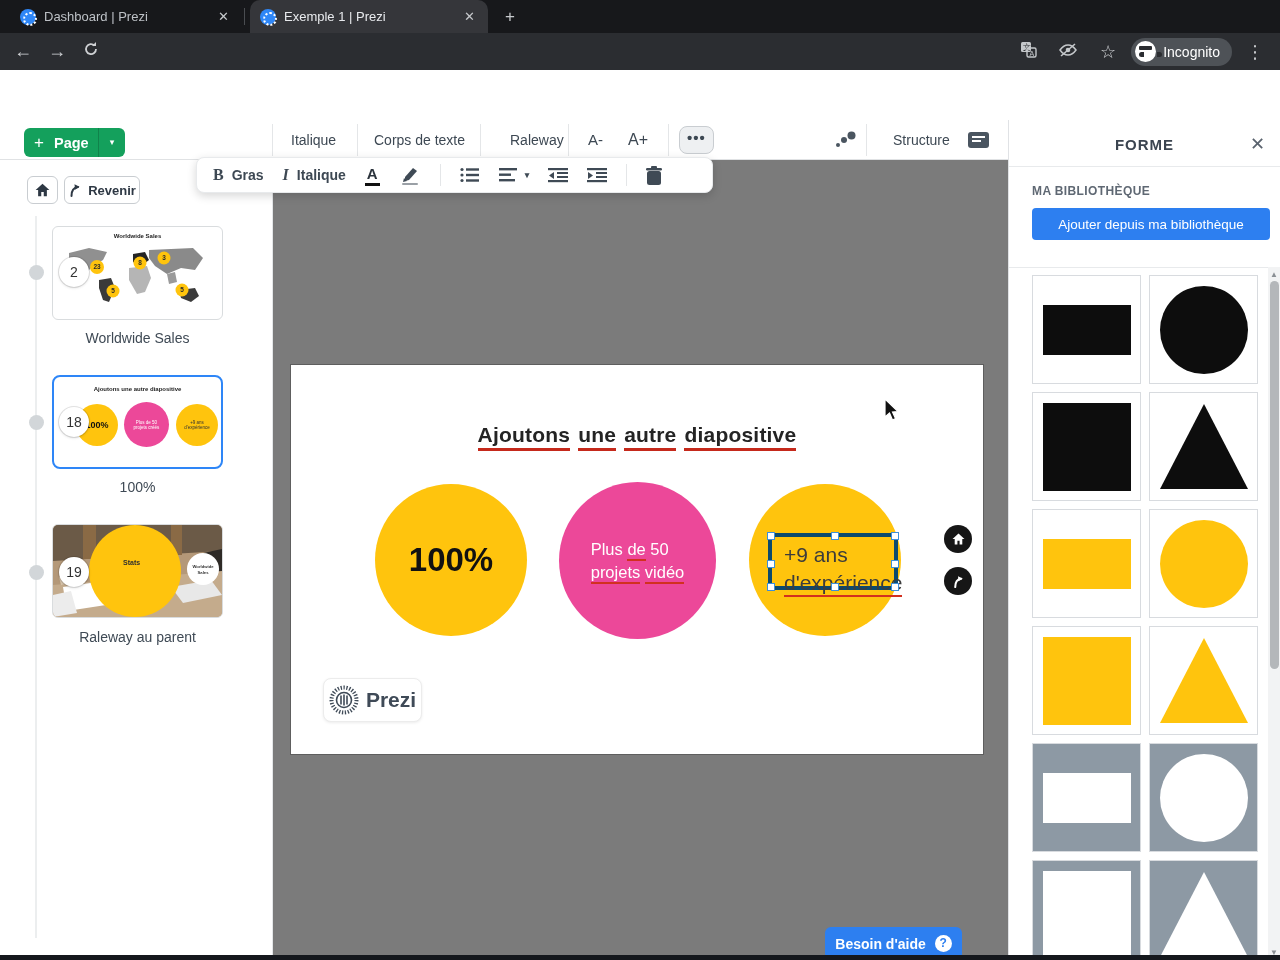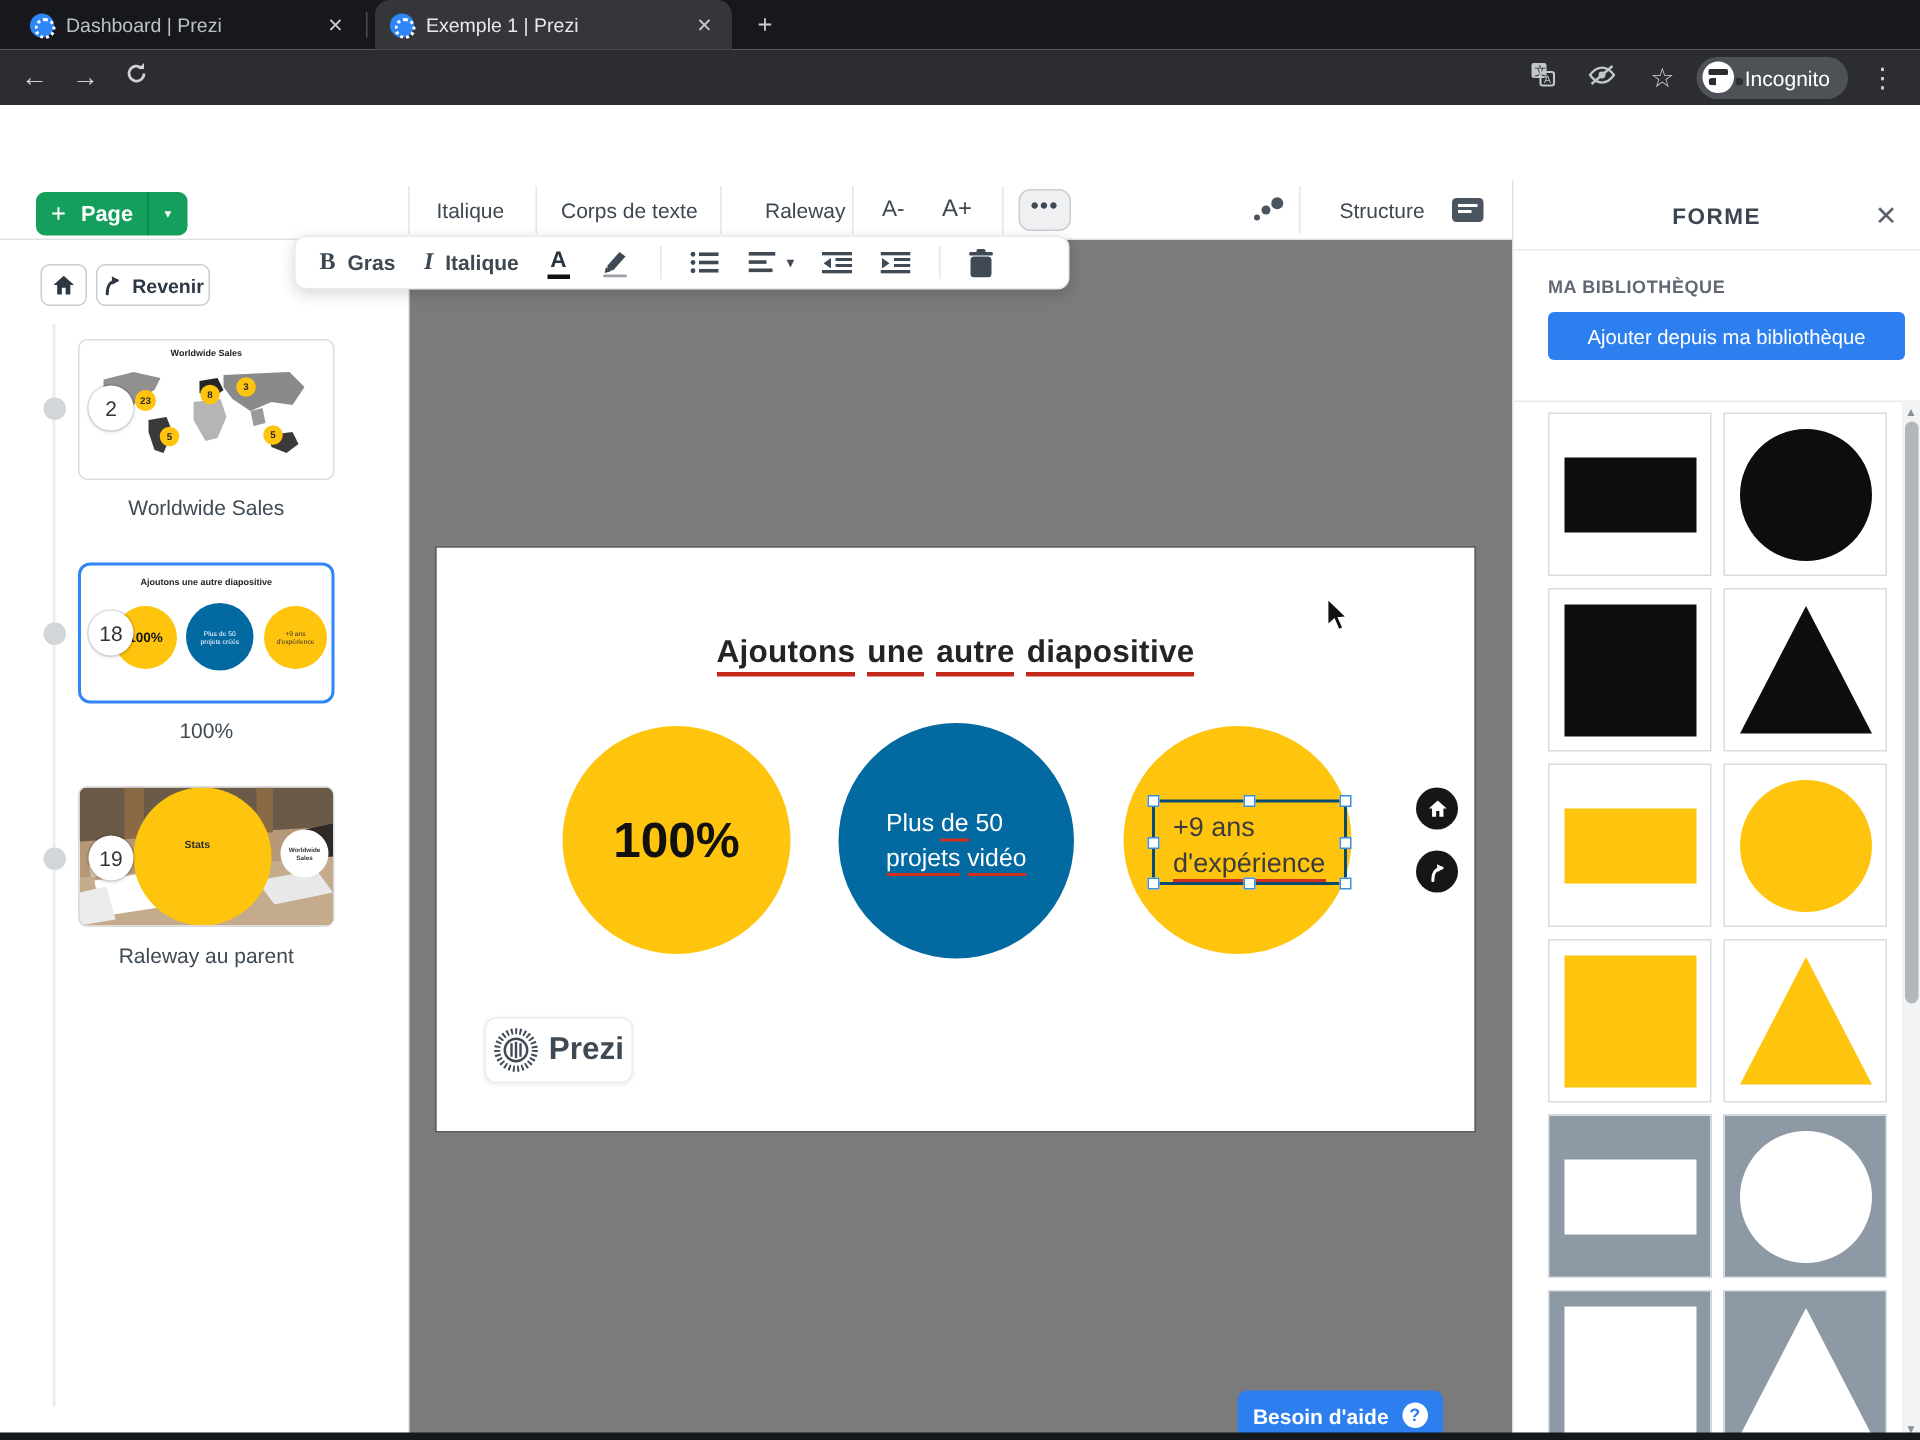--- a/index.html
+++ b/index.html
@@ -109,36 +109,36 @@
   .thumb { position:absolute; left:52px; width:171px; height:94px; background:#fff;
            border:1px solid #d9dcde; border-radius:6px; overflow:hidden; }
   .thumb.selected { border:2px solid #2e86f7; border-radius:8px; }
   .caption { position:absolute; left:52px; width:171px; text-align:center; font-size:14px; color:#3f4a55; }
   .badge { position:absolute; left:59px; width:30px; height:30px; background:#fff; border-radius:50%;
            box-shadow:0 0 0 1px rgba(0,0,0,.10), 0 1px 3px rgba(0,0,0,.15); display:flex;
            align-items:center; justify-content:center; font-size:14px; color:#333; z-index:5; }
   .mini-title { position:absolute; left:0; top:6px; width:100%; text-align:center; font-size:6px; font-weight:700; color:#222; }
   .mini-c { position:absolute; border-radius:50%; display:flex; align-items:center; justify-content:center;
             text-align:center; }
-  .y { background:#ffc40d; } .plum { background:#0369a1; }
+  .y { background:#ffc40d; } .plum { background:#ec4899; }
 
   
   .canvas { position:absolute; left:273px; top:160px; width:735px; height:800px; background:#7b7b7b; }
   .slide { position:absolute; left:18px; top:205px; width:692px; height:389px; background:#fff;
            outline:1px solid #5e5e5e; }
   .slide-title { position:absolute; left:0; top:58px; width:100%; text-align:center; font-size:21px;
                  font-weight:700; color:#242424; letter-spacing:.2px; }
   .uw { border-bottom:3px solid #c5291b; padding-bottom:2px; margin:0 4px; }
   .bigc { position:absolute; border-radius:50%; display:flex; align-items:center; justify-content:center; }
   .c1 { left:84px; top:119px; width:152px; height:152px; font-size:33px; font-weight:800; color:#111; }
   .c2 { left:268px; top:117px; width:157px; height:157px; color:#fff; font-size:16.5px; line-height:1.35; text-align:left; }
   .c3 { left:458px; top:119px; width:152px; height:152px; }
   .sp-err { border-bottom:2px solid #d2301f; padding-bottom:1px; }
-  .selbox { position:absolute; left:477px; top:168px; width:130px; height:57px; border:2px solid #0c4a6e;
-            font-size:18px; line-height:1.35; color:#3c3c3c; padding:4px 0 0 12px; }
+  .selbox { position:absolute; left:477px; top:168px; width:130px; height:57px; border:4px solid #0c4a6e;
+            font-size:21px; line-height:1.35; color:#3c3c3c; padding:4px 0 0 12px; }
   .handle { position:absolute; width:8px; height:8px; background:#fff; border:1.5px solid #3d8fd9; }
   .navdot { position:absolute; left:653px; width:28px; height:28px; border-radius:50%; background:#161616;
             display:flex; align-items:center; justify-content:center; }
   .prezi-logo { position:absolute; left:32px; top:313px; width:99px; height:44px; background:#fff;
                 border:1px solid #ececec; border-radius:8px; box-shadow:0 1px 3px rgba(0,0,0,.08);
                 display:flex; align-items:center; justify-content:center; gap:7px; }
   .prezi-word { font-size:21px; font-weight:600; color:#3f4a57; }
 
   .helpbtn { position:absolute; left:825px; top:927px; width:137px; height:33px; background:#2d7ff0;
              border-radius:6px; color:#fff; font-size:14px; font-weight:700; display:flex;

